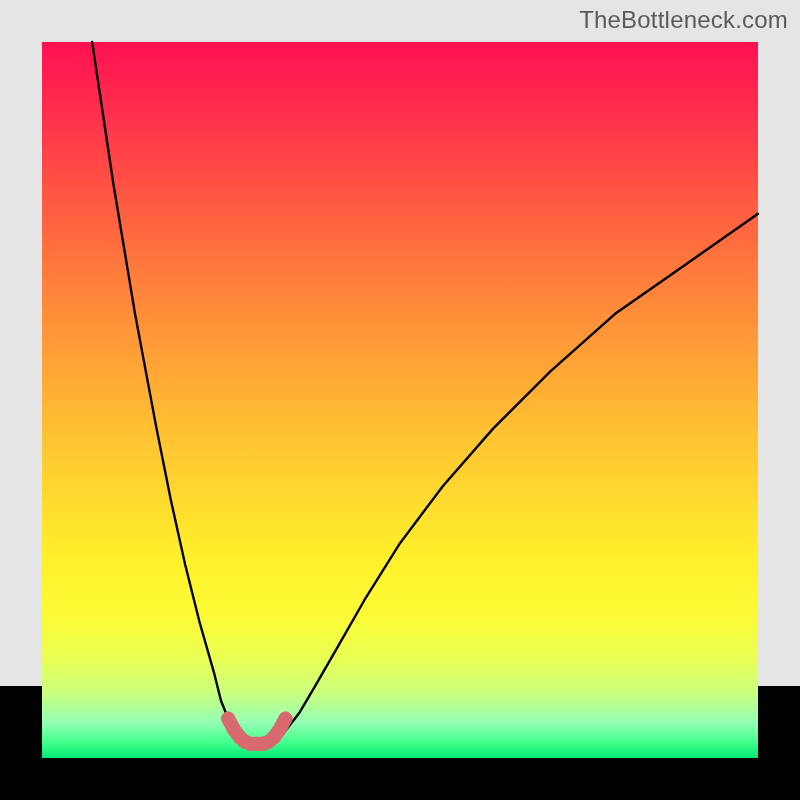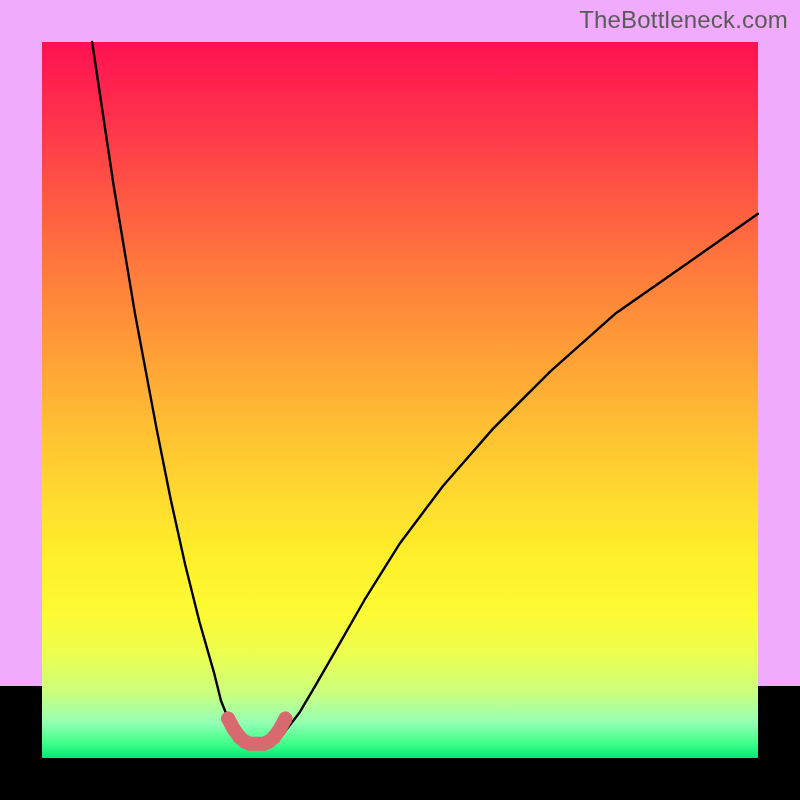--- a/index.html
+++ b/index.html
@@ -8,21 +8,21 @@
     width: 800px;
     height: 800px;
     background: #000;
     overflow: hidden;
     font-family: Arial, Helvetica, sans-serif;
   }
   .outer {
     position: relative;
     width: 800px;
     height: 686px;
-    background: #f0abfc;
+    background: #e5e5e5;
   }
   .plot {
     position: absolute;
     left: 42px;
     top: 42px;
     width: 716px;
     height: 716px;
     background: linear-gradient(
       to bottom,
       #ff1151 0%,

